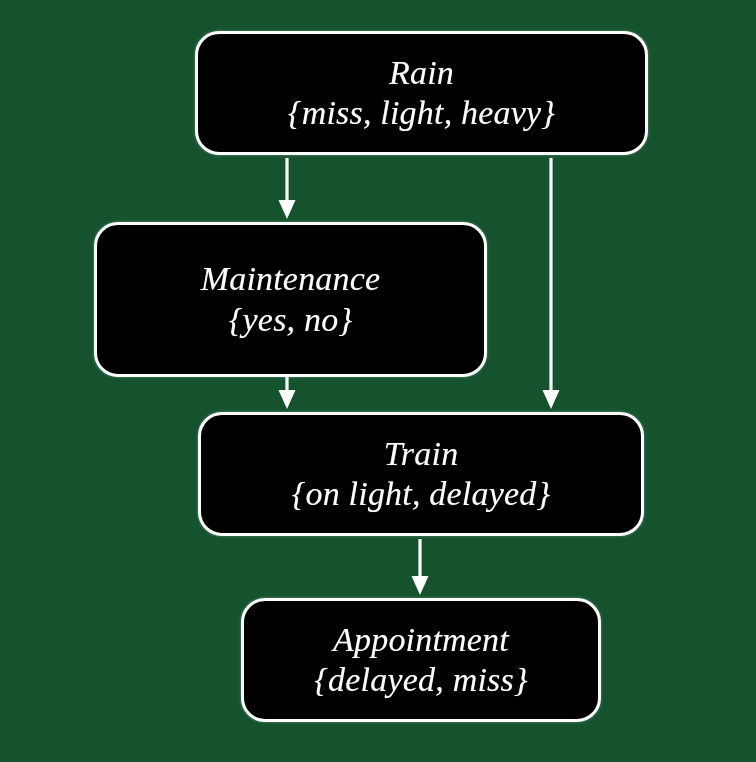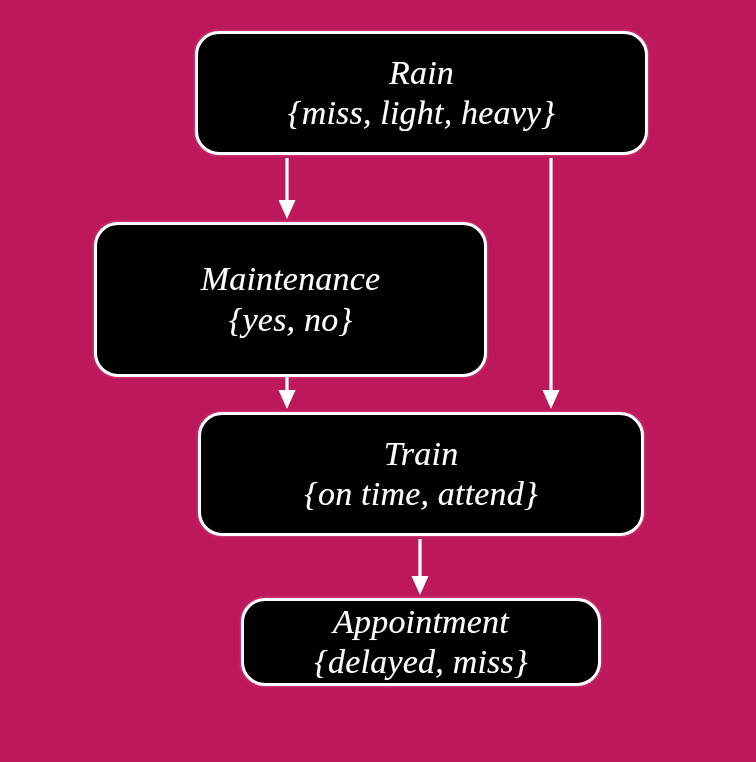--- a/index.html
+++ b/index.html
@@ -4,21 +4,21 @@
 <style>
   html, body {
     margin: 0;
     padding: 0;
     background: #000000;
   }
   #canvas {
     position: relative;
     width: 756px;
     height: 762px;
-    background: #be185d;
+    background: #14532d;
     overflow: hidden;
     font-family: "Liberation Serif", "DejaVu Serif", serif;
   }
   .node {
     position: absolute;
     box-sizing: border-box;
     background: #000000;
     border: 3px solid #ffffff;
     border-radius: 24px;
     display: flex;
@@ -89,21 +89,21 @@
       <div class="node" style="left: 195px; top: 31px; width: 453px; height: 124px;">
         <span class="nm">Rain</span>
         <span class="vals">{miss, light, heavy}</span>
       </div>
       <div class="node" style="left: 94px; top: 222px; width: 393px; height: 155px;">
         <span class="nm">Maintenance</span>
         <span class="vals">{yes, no}</span>
       </div>
       <div class="node" style="left: 198px; top: 412px; width: 446px; height: 124px;">
         <span class="nm">Train</span>
-        <span class="vals">{on time, attend}</span>
+        <span class="vals">{on light, delayed}</span>
       </div>
-      <div class="node" style="left: 241px; top: 598px; width: 360px; height: 88px;">
+      <div class="node" style="left: 241px; top: 598px; width: 360px; height: 124px;">
         <span class="nm">Appointment</span>
         <span class="vals">{delayed, miss}</span>
       </div>
     </div>
 
 </div>
 
 </body></html>

